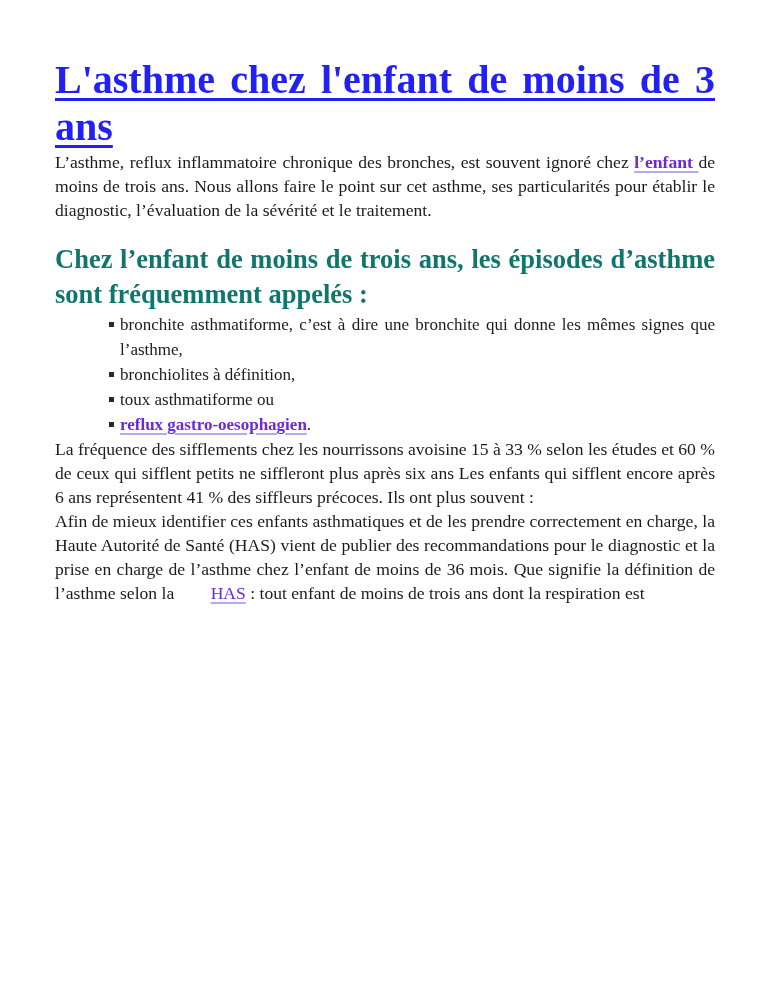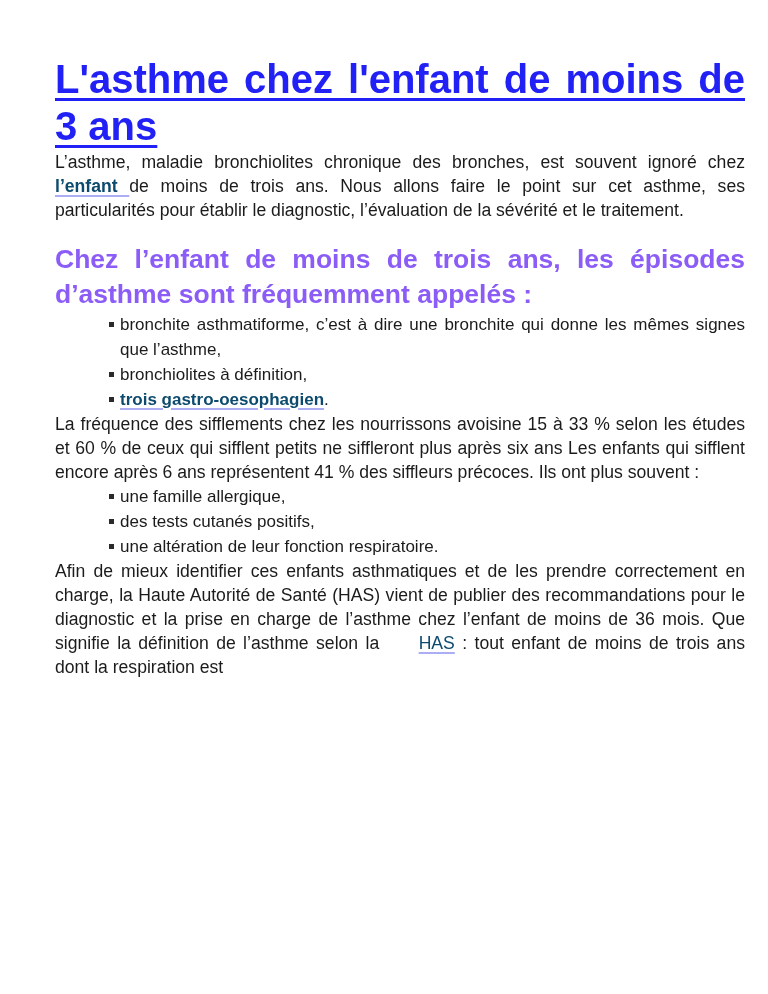--- a/index.html
+++ b/index.html
@@ -6,22 +6,22 @@
     margin: 0;
     padding: 0;
     background: #ffffff;
   }
   .page {
     position: relative;
     width: 768px;
     height: 994px;
     box-sizing: border-box;
     background: #ffffff;
-    padding: 48px 23px 0 55px;
-    font-family: Liberation Sans, sans-serif;
+    padding: 48px 53px 0 55px;
+    font-family: Liberation Serif, serif;
     color: #1b1b1b;
     overflow: hidden;
   }
   h1.doc-title {
     margin: 8px 0 0 0;
     font-size: 40px;
     line-height: 47px;
     font-weight: bold;
     text-align: justify;
   }
@@ -38,21 +38,21 @@
     text-align: justify;
     margin: 0;
   }
   .intro-para   { margin-top: 32px; }
   .freq-para    { margin-top: 9px; }
   .has-para     { margin-top: 11px; }
   h2.section-heading {
     font-size: 26.5px;
     line-height: 35px;
     font-weight: bold;
-    color: #8b5cf6;
+    color: #0f766e;
     text-align: justify;
     margin: 20px 0 0 0;
   }
   ul.doc-list {
     list-style: none;
     margin: 0;
     padding: 0 0 0 53px;
     font-size: 17px;
     line-height: 25px;
   }
@@ -66,53 +66,49 @@
   ul.doc-list li::before {
     content: "";
     position: absolute;
     left: 1px;
     top: 10px;
     width: 5px;
     height: 5px;
     background: #2a2a2a;
   }
   .link {
-    color: #0c4a6e;
+    color: #6d28d9;
     font-weight: bold;
     text-decoration: underline;
     text-decoration-color: #adadf3;
     text-decoration-thickness: 2px;
     text-underline-offset: 3px;
     cursor: pointer;
   }
   .link-regular {
     font-weight: normal;
     margin-left: 32px;
   }
 </style>
 </head>
 <body>
 
 <div class="page">
 
   <h1 class="doc-title"><a class="title-link">L'asthme chez l'enfant de moins de 3 ans</a></h1>
 
-  <p class="body-text intro-para"><span>L’asthme, maladie bronchiolites chronique des bronches, est souvent ignoré chez </span><a class="link">l’enfant </a><span>de moins de trois ans. Nous allons faire le point sur cet asthme, ses particularités pour établir le diagnostic, l’évaluation de la sévérité et le traitement.</span></p>
+  <p class="body-text intro-para"><span>L’asthme, reflux inflammatoire chronique des bronches, est souvent ignoré chez </span><a class="link">l’enfant </a><span>de moins de trois ans. Nous allons faire le point sur cet asthme, ses particularités pour établir le diagnostic, l’évaluation de la sévérité et le traitement.</span></p>
 
   <h2 class="section-heading">Chez l’enfant de moins de trois ans, les épisodes d’asthme sont fréquemment appelés :</h2>
 
   <ul class="doc-list names-list">
     <li>bronchite asthmatiforme, c’est à dire une bronchite qui donne les mêmes signes que l’asthme,</li>
     <li>bronchiolites à définition,</li>
-    <li><a class="link">trois gastro-oesophagien</a><span>.</span></li>
+    <li>toux asthmatiforme ou</li>
+    <li><a class="link">reflux gastro-oesophagien</a><span>.</span></li>
   </ul>
 
   <p class="body-text freq-para">La fréquence des sifflements chez les nourrissons avoisine 15 à 33 % selon les études et 60 % de ceux qui sifflent petits ne siffleront plus après six ans Les enfants qui sifflent encore après 6 ans représentent 41 % des siffleurs précoces. Ils ont plus souvent :</p>
 
-  <ul class="doc-list factors-list">
-    <li>une famille allergique,</li>
-    <li>des tests cutanés positifs,</li>
-    <li>une altération de leur fonction respiratoire.</li>
-  </ul>
 
   <p class="body-text has-para"><span>Afin de mieux identifier ces enfants asthmatiques et de les prendre correctement en charge, la Haute Autorité de Santé (HAS) vient de publier des recommandations pour le diagnostic et la prise en charge de l’asthme chez l’enfant de moins de 36 mois. Que signifie la définition de l’asthme selon la </span><a class="link link-regular">HAS</a><span> : tout enfant de moins de trois ans dont la respiration est</span></p>
 
 </div>
 
 </body></html>

